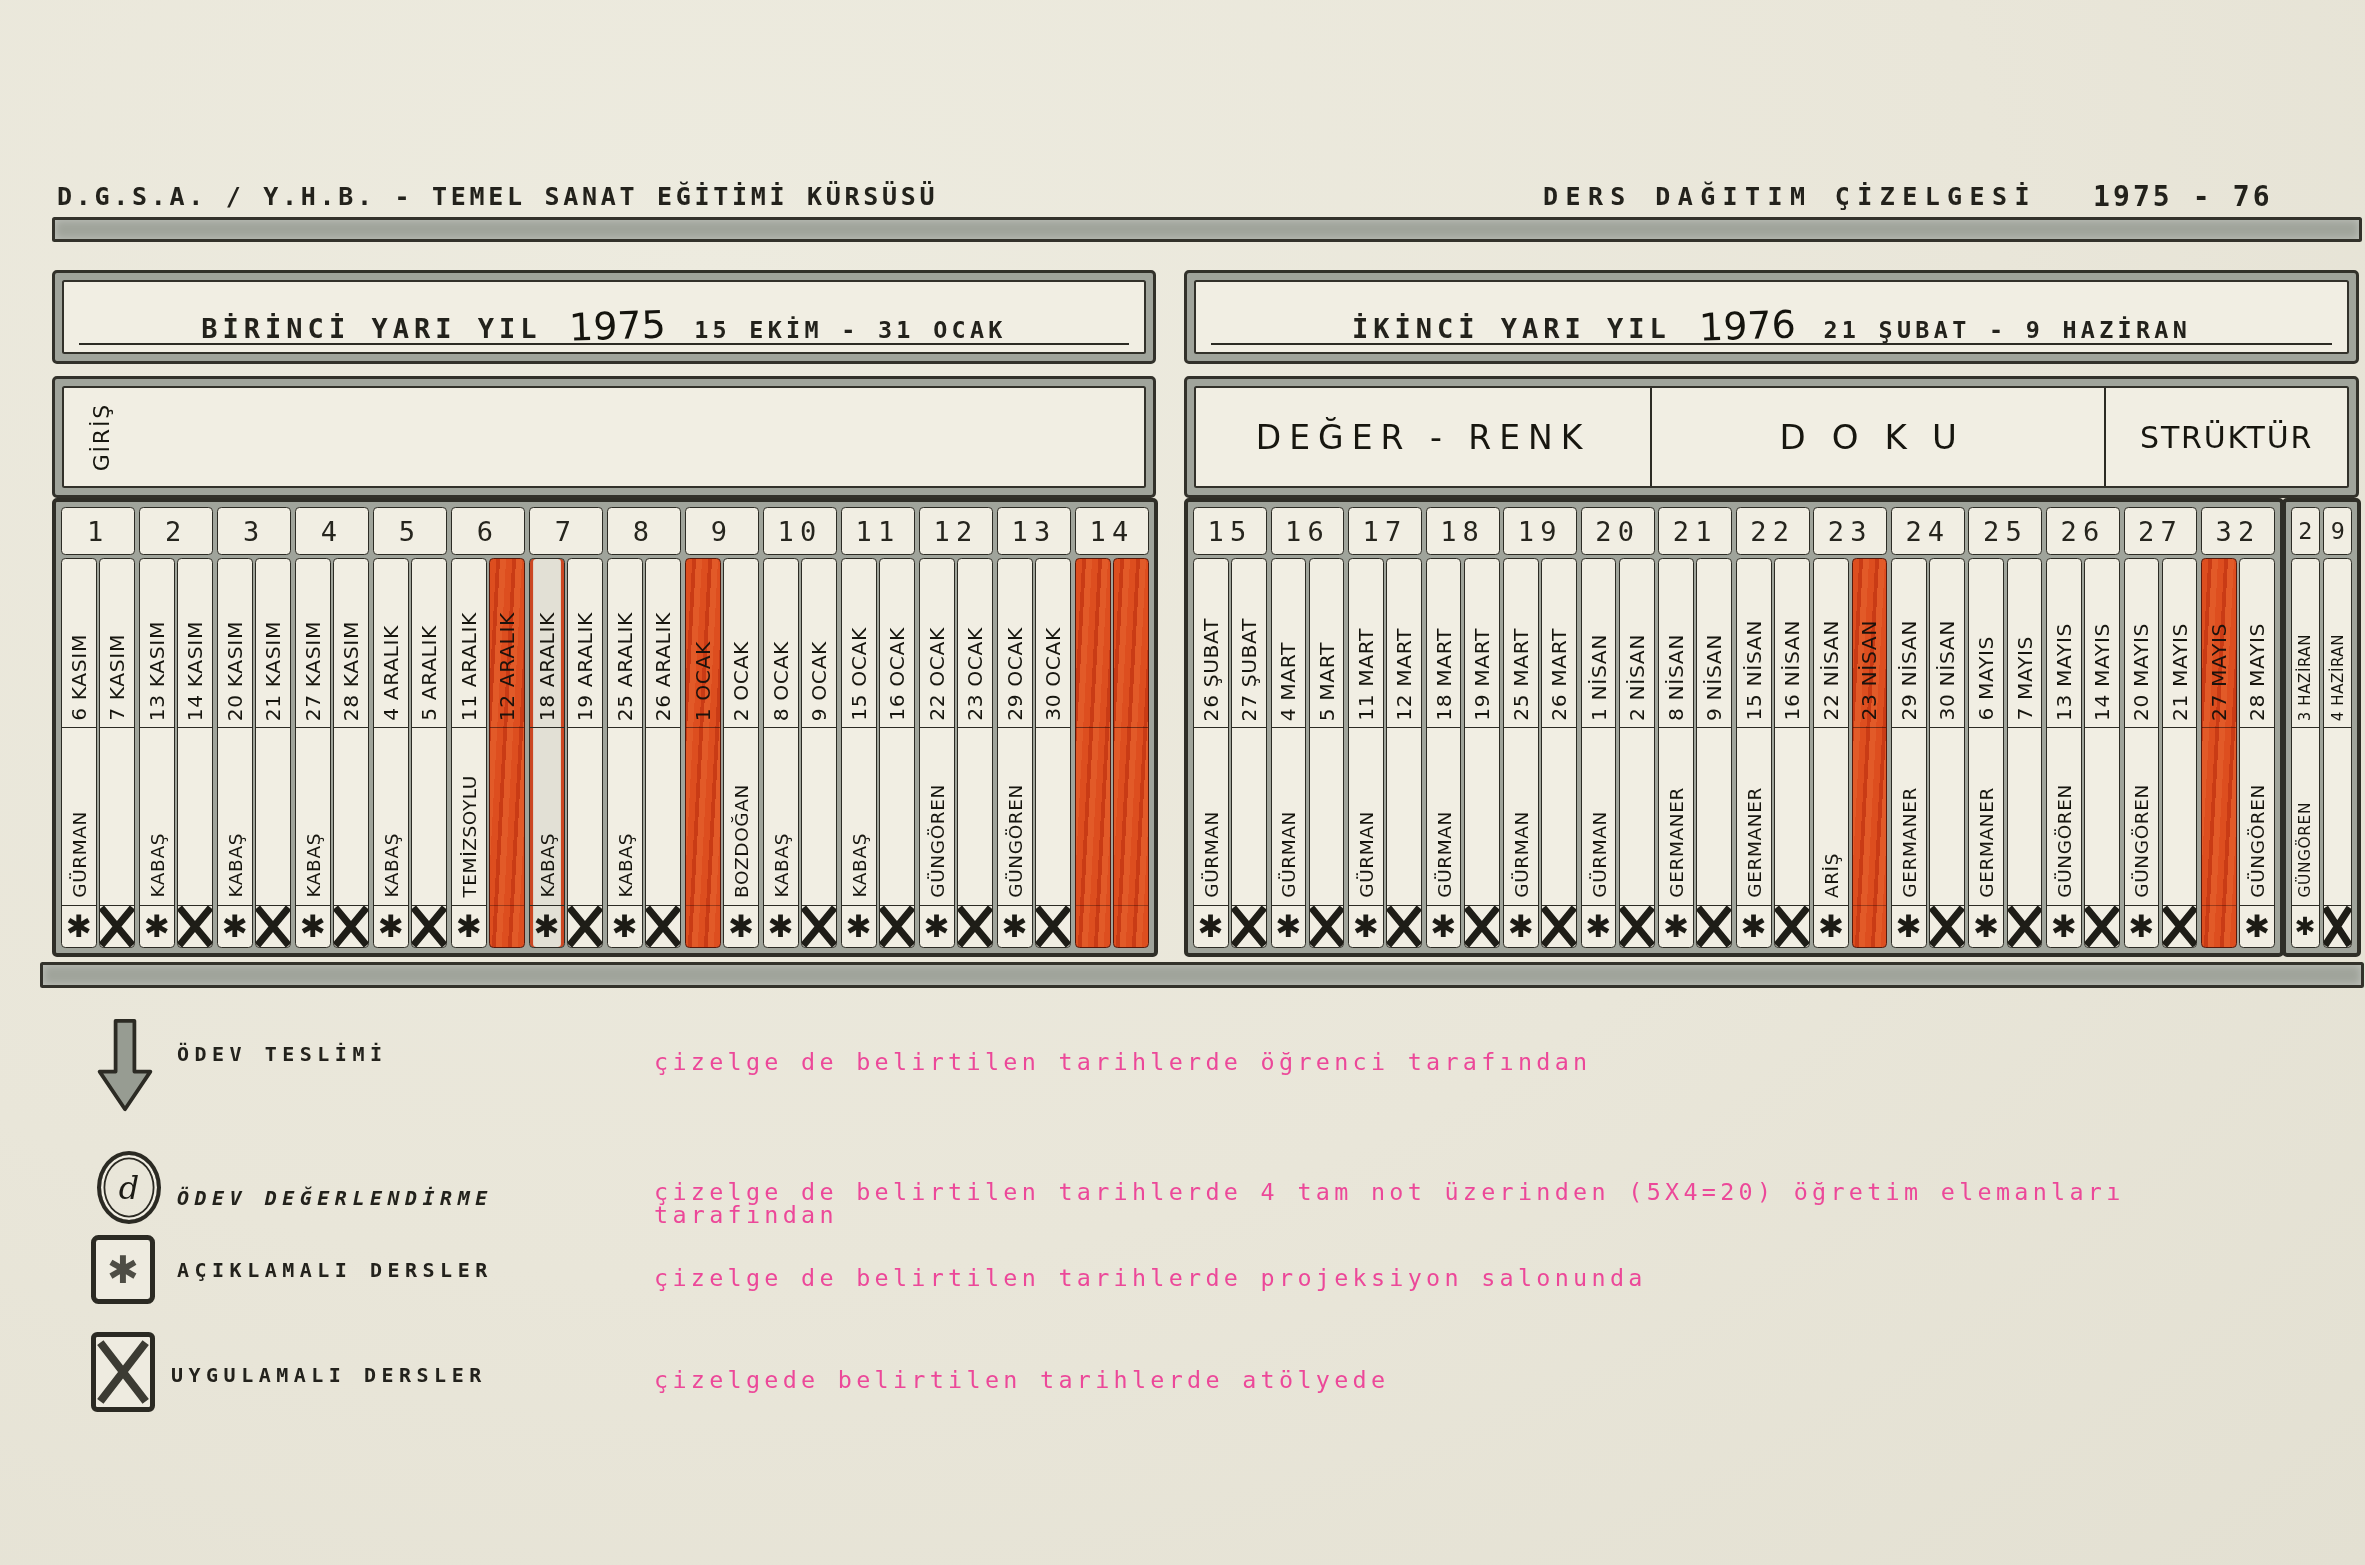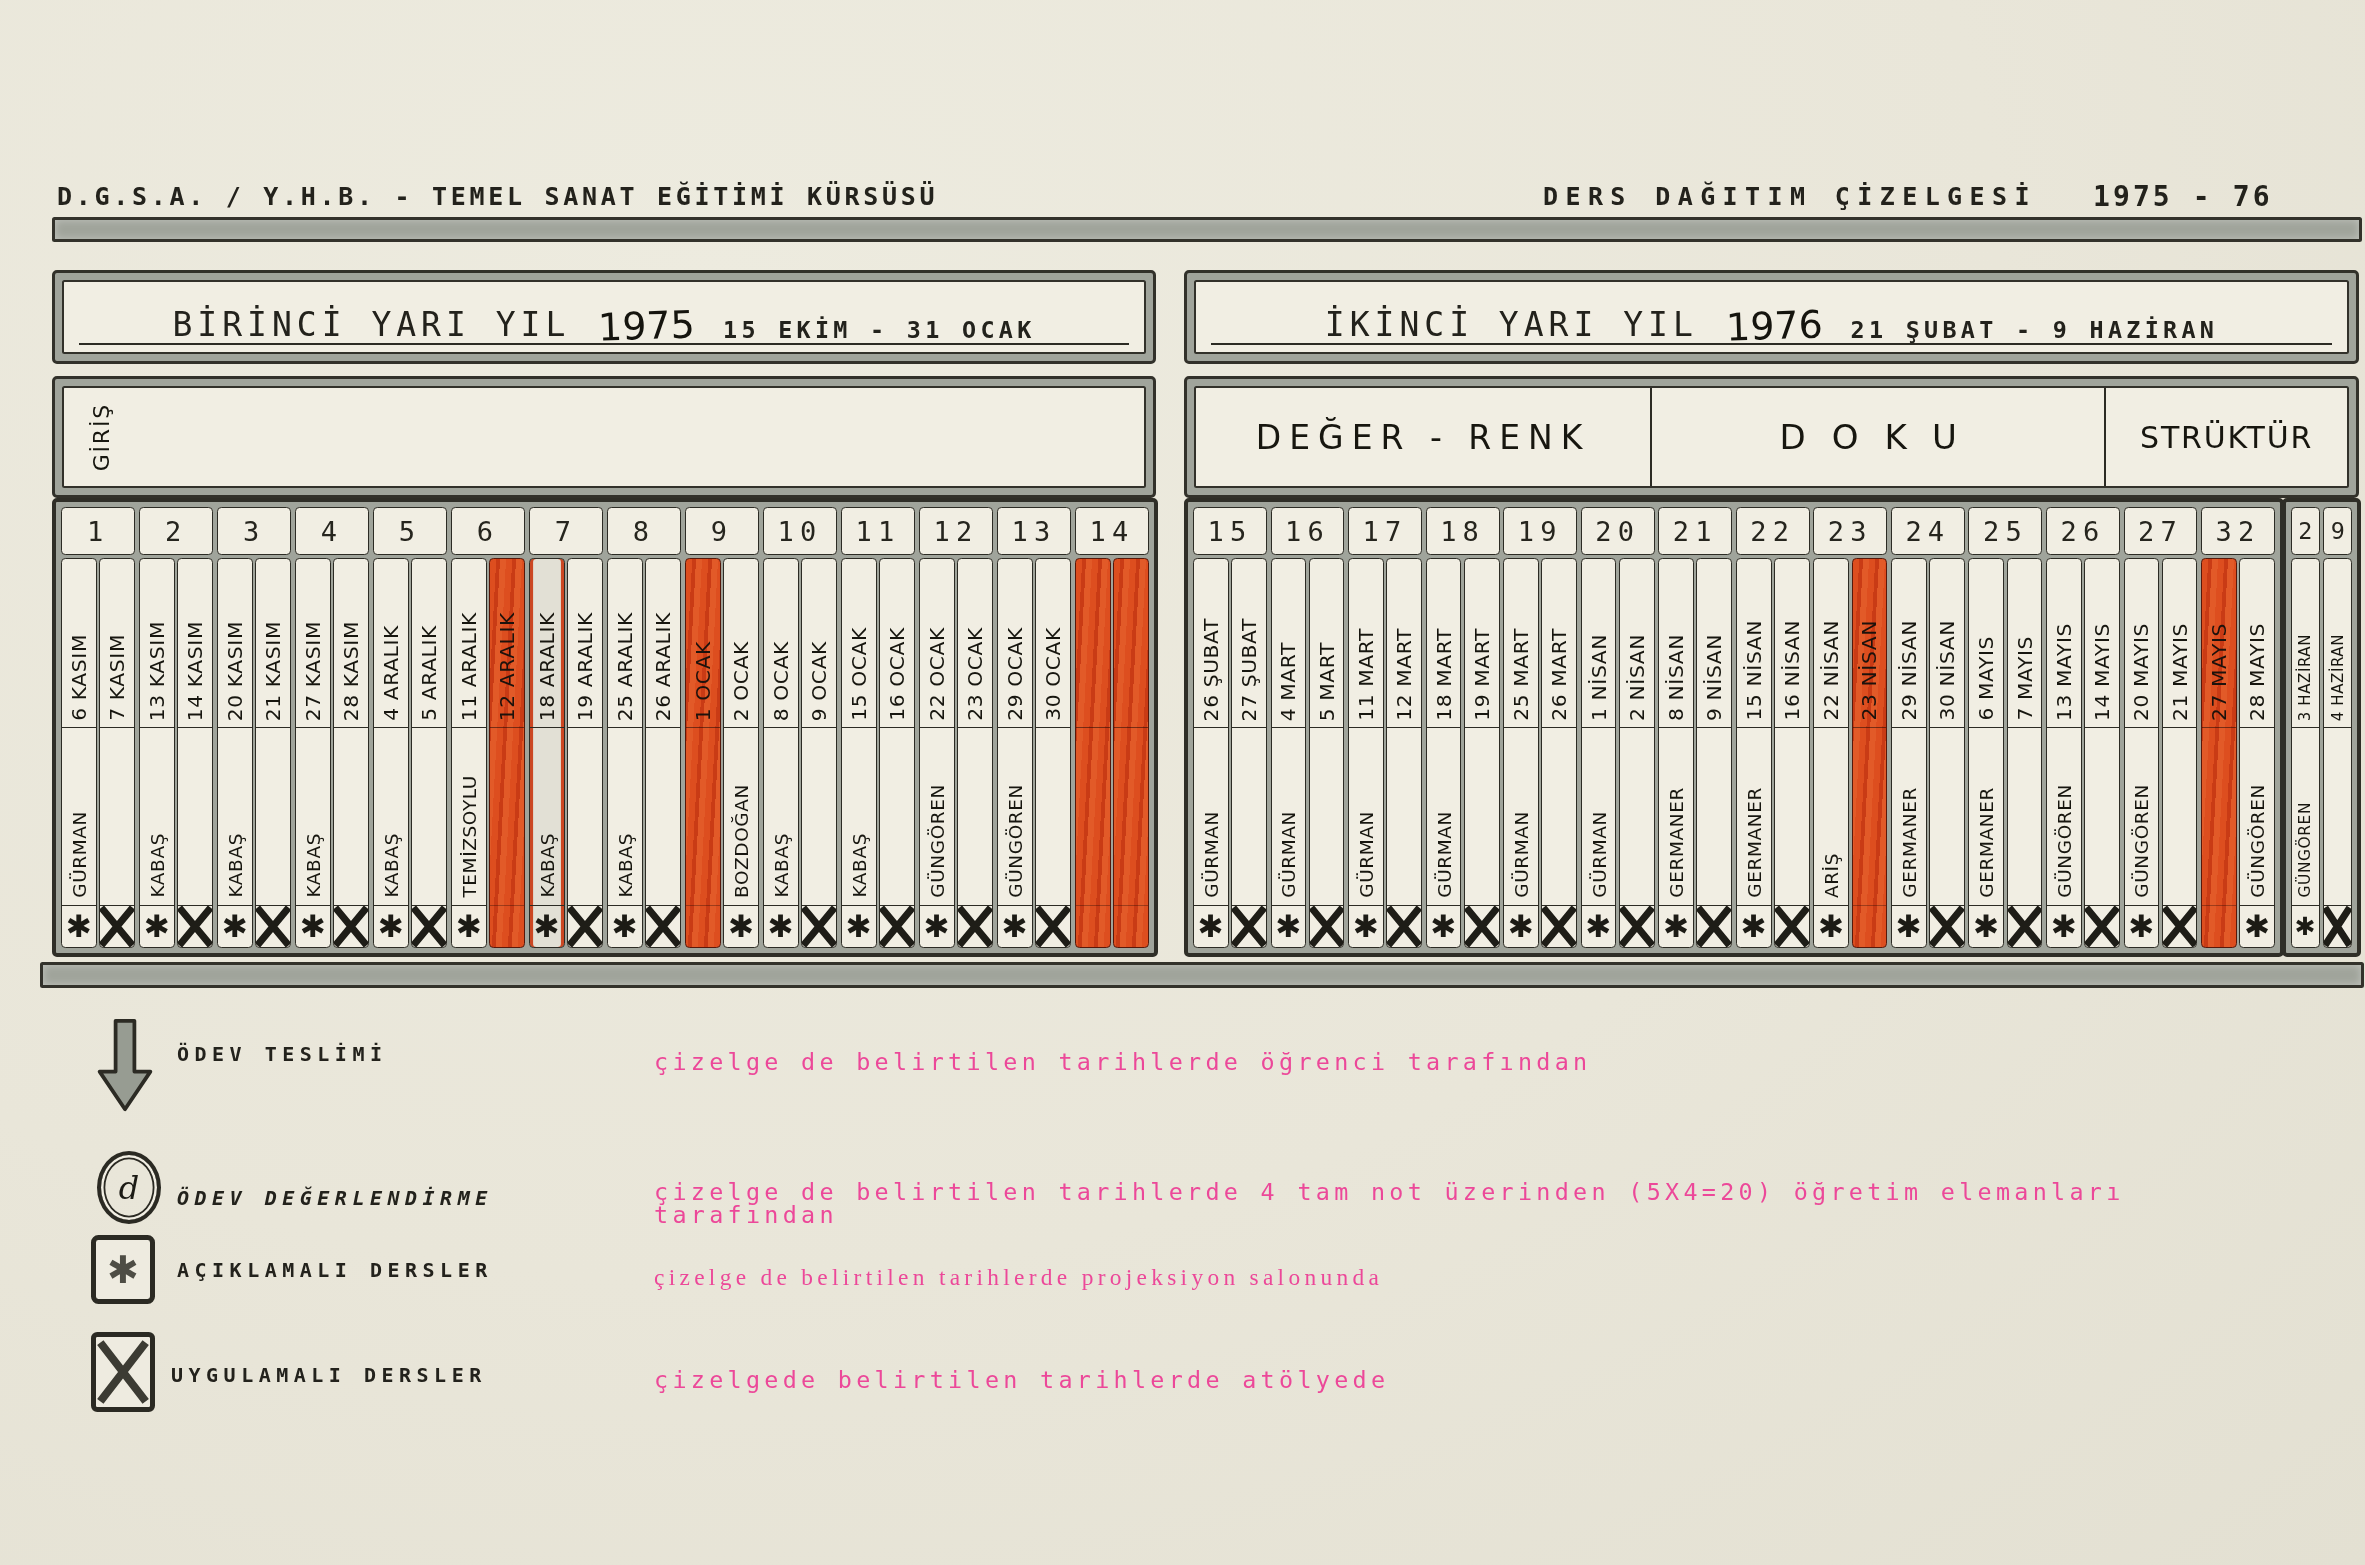--- a/index.html
+++ b/index.html
@@ -24,21 +24,21 @@
 
   
   .frame{background:#a0a49b;border:3.7px solid #32312a;border-radius:5px;padding:6.8px;}
   .frame-inner{background:#f1eee3;border:2.5px solid #32312a;border-radius:2.5px;width:100%;height:100%;box-sizing:border-box;position:relative;}
 
   .semhead{left:52px;top:270px;width:1104px;height:94px;box-sizing:border-box;}
   .semhead2{left:1184px;top:270px;width:1175px;height:94px;box-sizing:border-box;}
   .semhead .frame-inner,.semhead2 .frame-inner{display:flex;align-items:flex-end;justify-content:center;gap:28px;padding-bottom:8.6px;}
   .semhead .frame-inner::after,.semhead2 .frame-inner::after{
     content:"";position:absolute;left:15px;right:15px;bottom:7.4px;border-bottom:2.5px solid #2c2b24;}
-  .st-title{font-size:33px;font-weight:normal;letter-spacing:5px;}
+  .st-title{font-size:27px;font-weight:bold;letter-spacing:5px;}
   .st-year{font-size:38px;line-height:.9;transform:rotate(-2deg);font-weight:500;color:#15140e;}
   .st-range{font-size:23.4px;font-weight:bold;letter-spacing:4.3px;}
 
   
   .band1{left:52px;top:376px;width:1104px;height:122px;box-sizing:border-box;}
   .band2{left:1184px;top:376px;width:1175px;height:122px;box-sizing:border-box;}
   .band1 .frame-inner,.band2 .frame-inner{display:flex;}
   .subject{display:flex;align-items:center;justify-content:center;height:100%;box-sizing:border-box;}
   .subject + .subject{border-left:2.5px solid #2c2b24;}
   .sub-giris{width:7%;}
@@ -915,21 +915,21 @@
   <span>d</span>
 </div>
 <div class="abs leg-label" style="left:177px;top:1186px;font-style:italic;">ÖDEV DEĞERLENDİRME</div>
 <div class="abs leg-desc" style="left:654px;top:1178px;">çizelge de belirtilen tarihlerde 4 tam not üzerinden (5X4=20) öğretim elemanları</div>
 <div class="abs leg-desc" style="left:654px;top:1161px;margin-top:40px;">tarafından</div>
 
 <div class="abs box-star">
   <span>✱</span>
 </div>
 <div class="abs leg-label" style="left:177px;top:1258px;">AÇIKLAMALI DERSLER</div>
-<div class="abs leg-desc" style="left:654px;top:1264px;font-family:Liberation Serif, serif;">çizelge de belirtilen tarihlerde projeksiyon salonunda</div>
+<div class="abs leg-desc" style="left:654px;top:1264px;">çizelge de belirtilen tarihlerde projeksiyon salonunda</div>
 
 <div class="abs box-x">
   <svg viewBox="0 0 100 100" preserveAspectRatio="none">
       <path d="M8 8 L92 92 M92 8 L8 92"></path>
     </svg>
 </div>
 <div class="abs leg-label" style="left:171px;top:1363px;">UYGULAMALI DERSLER</div>
 <div class="abs leg-desc" style="left:654px;top:1366px;">çizelgede belirtilen tarihlerde atölyede</div>
 
 

